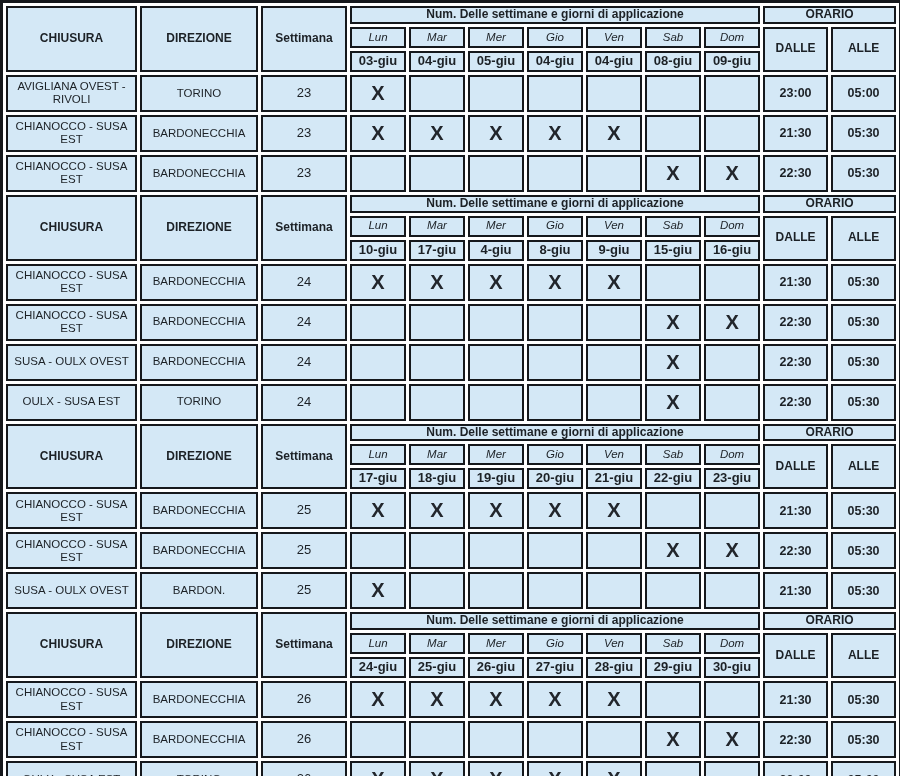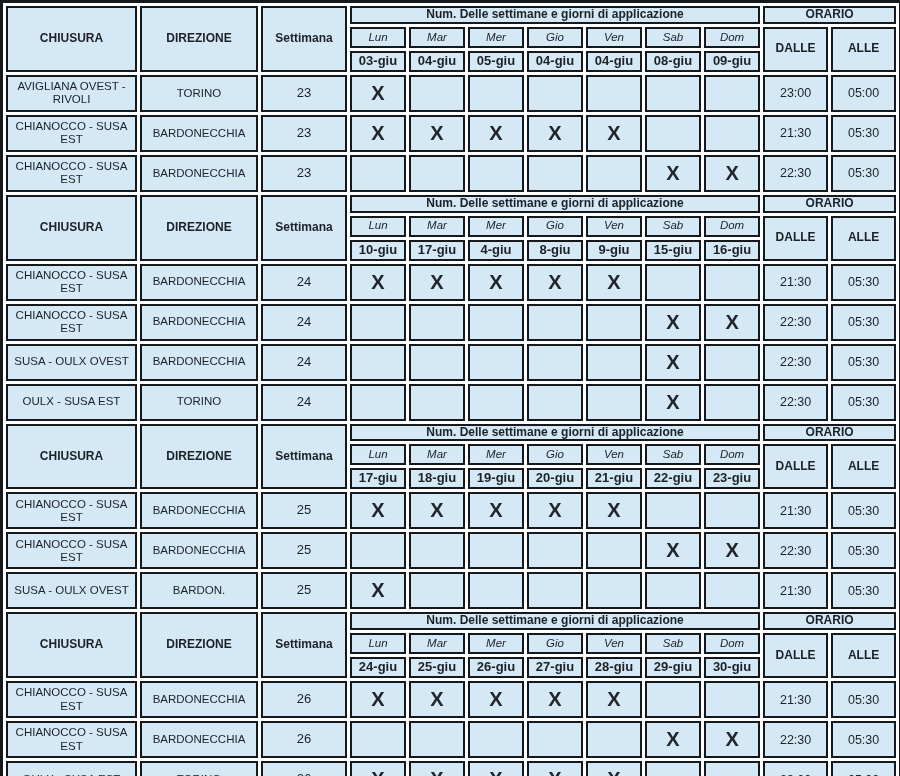--- a/index.html
+++ b/index.html
@@ -33,21 +33,21 @@
   }
   .main-hdr   { font-weight: bold; font-size: 12px; }
   .group-hdr  { font-weight: bold; font-size: 12px; height: 15px; }
   .day-name   { font-style: italic; font-weight: normal; font-size: 11.5px; height: 21px; }
   .date-hdr   { font-weight: bold; font-size: 13px; height: 21px; }
   tr.data td  { height: 37px; }
   .val        { font-size: 11.5px; }
   .chiusura-val { padding: 0 6px; }
   .settimana-val { font-size: 13px; text-align: center; }
   .xcell      { font-weight: bold; font-size: 20px; color: #22262c; letter-spacing: 0; }
-  .time       { font-weight: normal; font-size: 12.5px; text-align: center; }
+  .time       { font-weight: bold; font-size: 12.5px; text-align: center; }
 </style>
 </head>
 <body>
 
 <table class="schedule">
   <colgroup>
     <col style="width:131px">
     <col style="width:118px">
     <col style="width:86px">
     <col style="width:56px">

